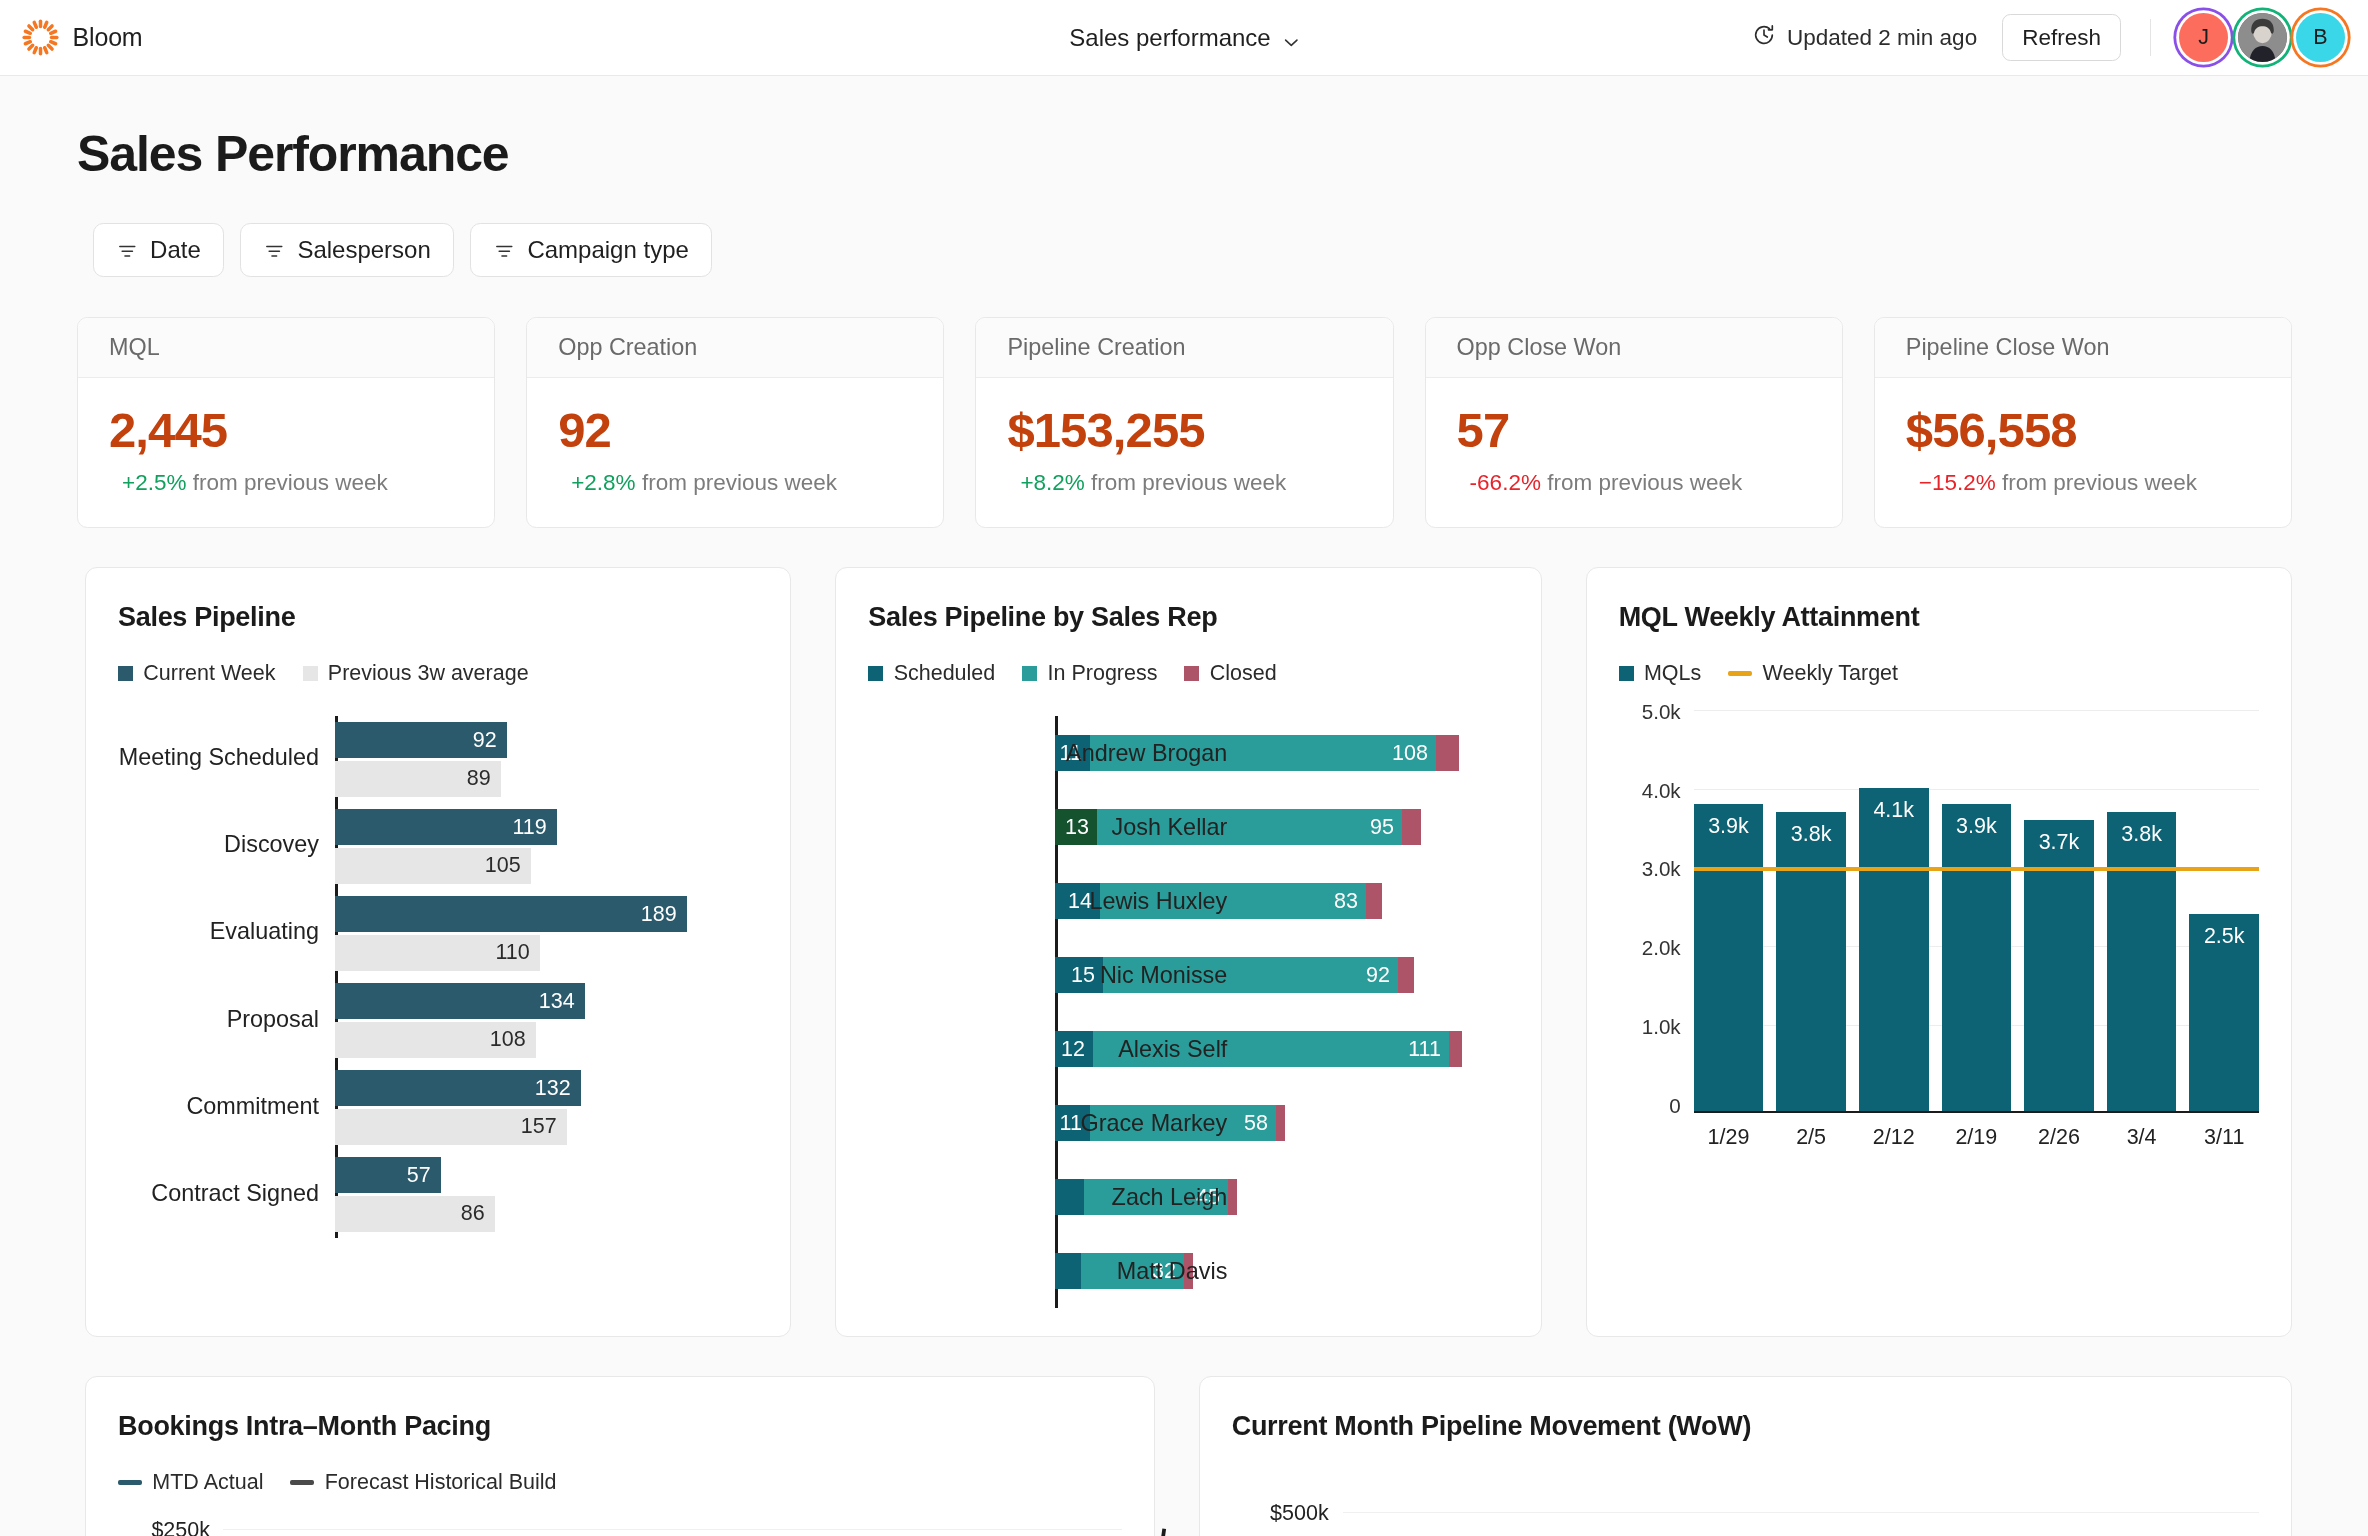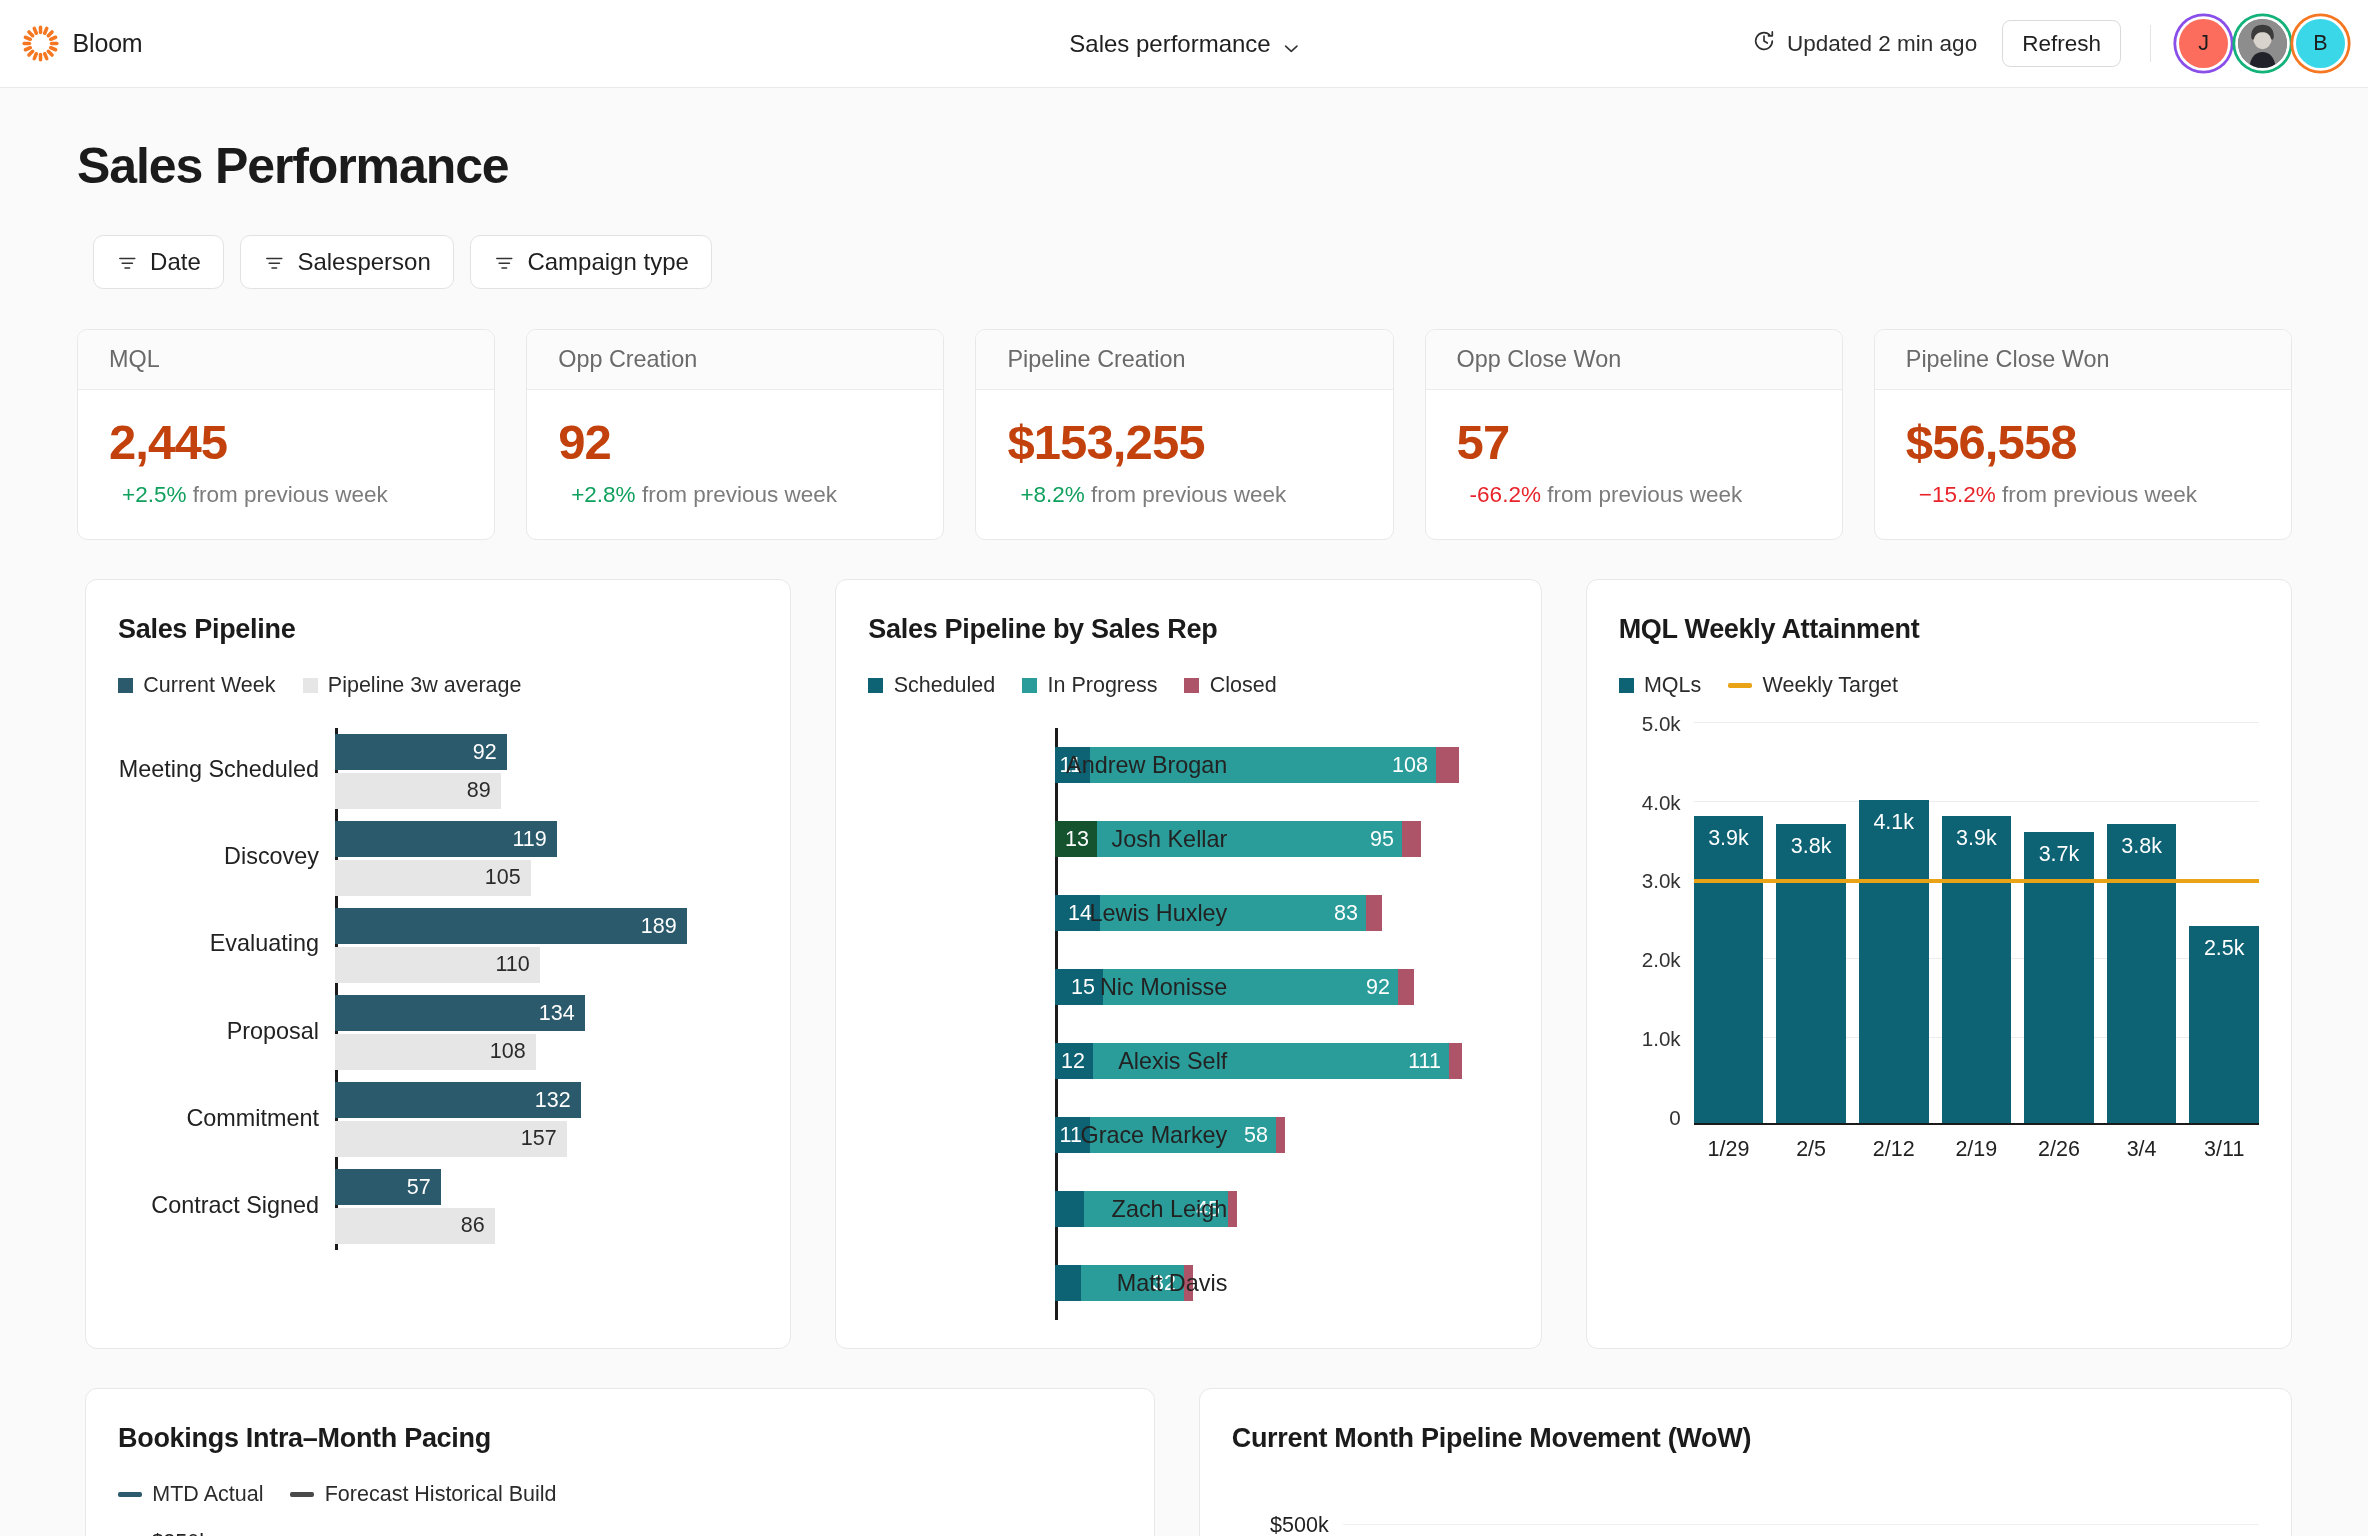--- a/index.html
+++ b/index.html
@@ -5,21 +5,21 @@
   * { box-sizing: border-box; margin: 0; padding: 0; }
   html, body {
     width: 2369px; height: 1537px;
     background: #fafafa;
     font-family: "Liberation Sans", sans-serif;
     overflow: hidden;
   }
 
   
   .topbar {
-    height: 88px; background: #ffffff;
+    height: 76px; background: #ffffff;
     border-bottom: 0.9px solid #e9e9e9;
     display: flex; align-items: center;
     padding: 0 24px 0 20.6px;
     position: relative;
   }
   .brand { display: flex; align-items: center; gap: 13px; }
   .brand-name { font-size: 25px; color: #1f1f1f; letter-spacing: -0.2px; }
   .sun { width: 39px; height: 39px; position: relative; display:block; }
 
   .doc-switcher {
@@ -298,21 +298,21 @@
 
     <div class="card" style="width:714px;">
       <div class="card-title">Sales Pipeline</div>
       <div class="legend">
         <span class="leg">
           <span class="swatch" style="background:#2a5a6b"></span>
           <span>Current Week</span>
         </span>
         <span class="leg">
           <span class="swatch" style="background:#e6e6e6"></span>
-          <span>Pipeline 3w average</span>
+          <span>Previous 3w average</span>
         </span>
       </div>
       <div class="bullet-chart" id="bullet-chart">
         <div class="axis-line"></div>
       <div class="bullet-label" style="top: 28px;">Meeting Scheduled</div>
           <div class="bullet-row">
             <div class="bullet-bars">
               <div class="bar cur" style="width: 172px;">92</div>
               <div class="bar prev" style="width: 166px;">89</div>
             </div>

